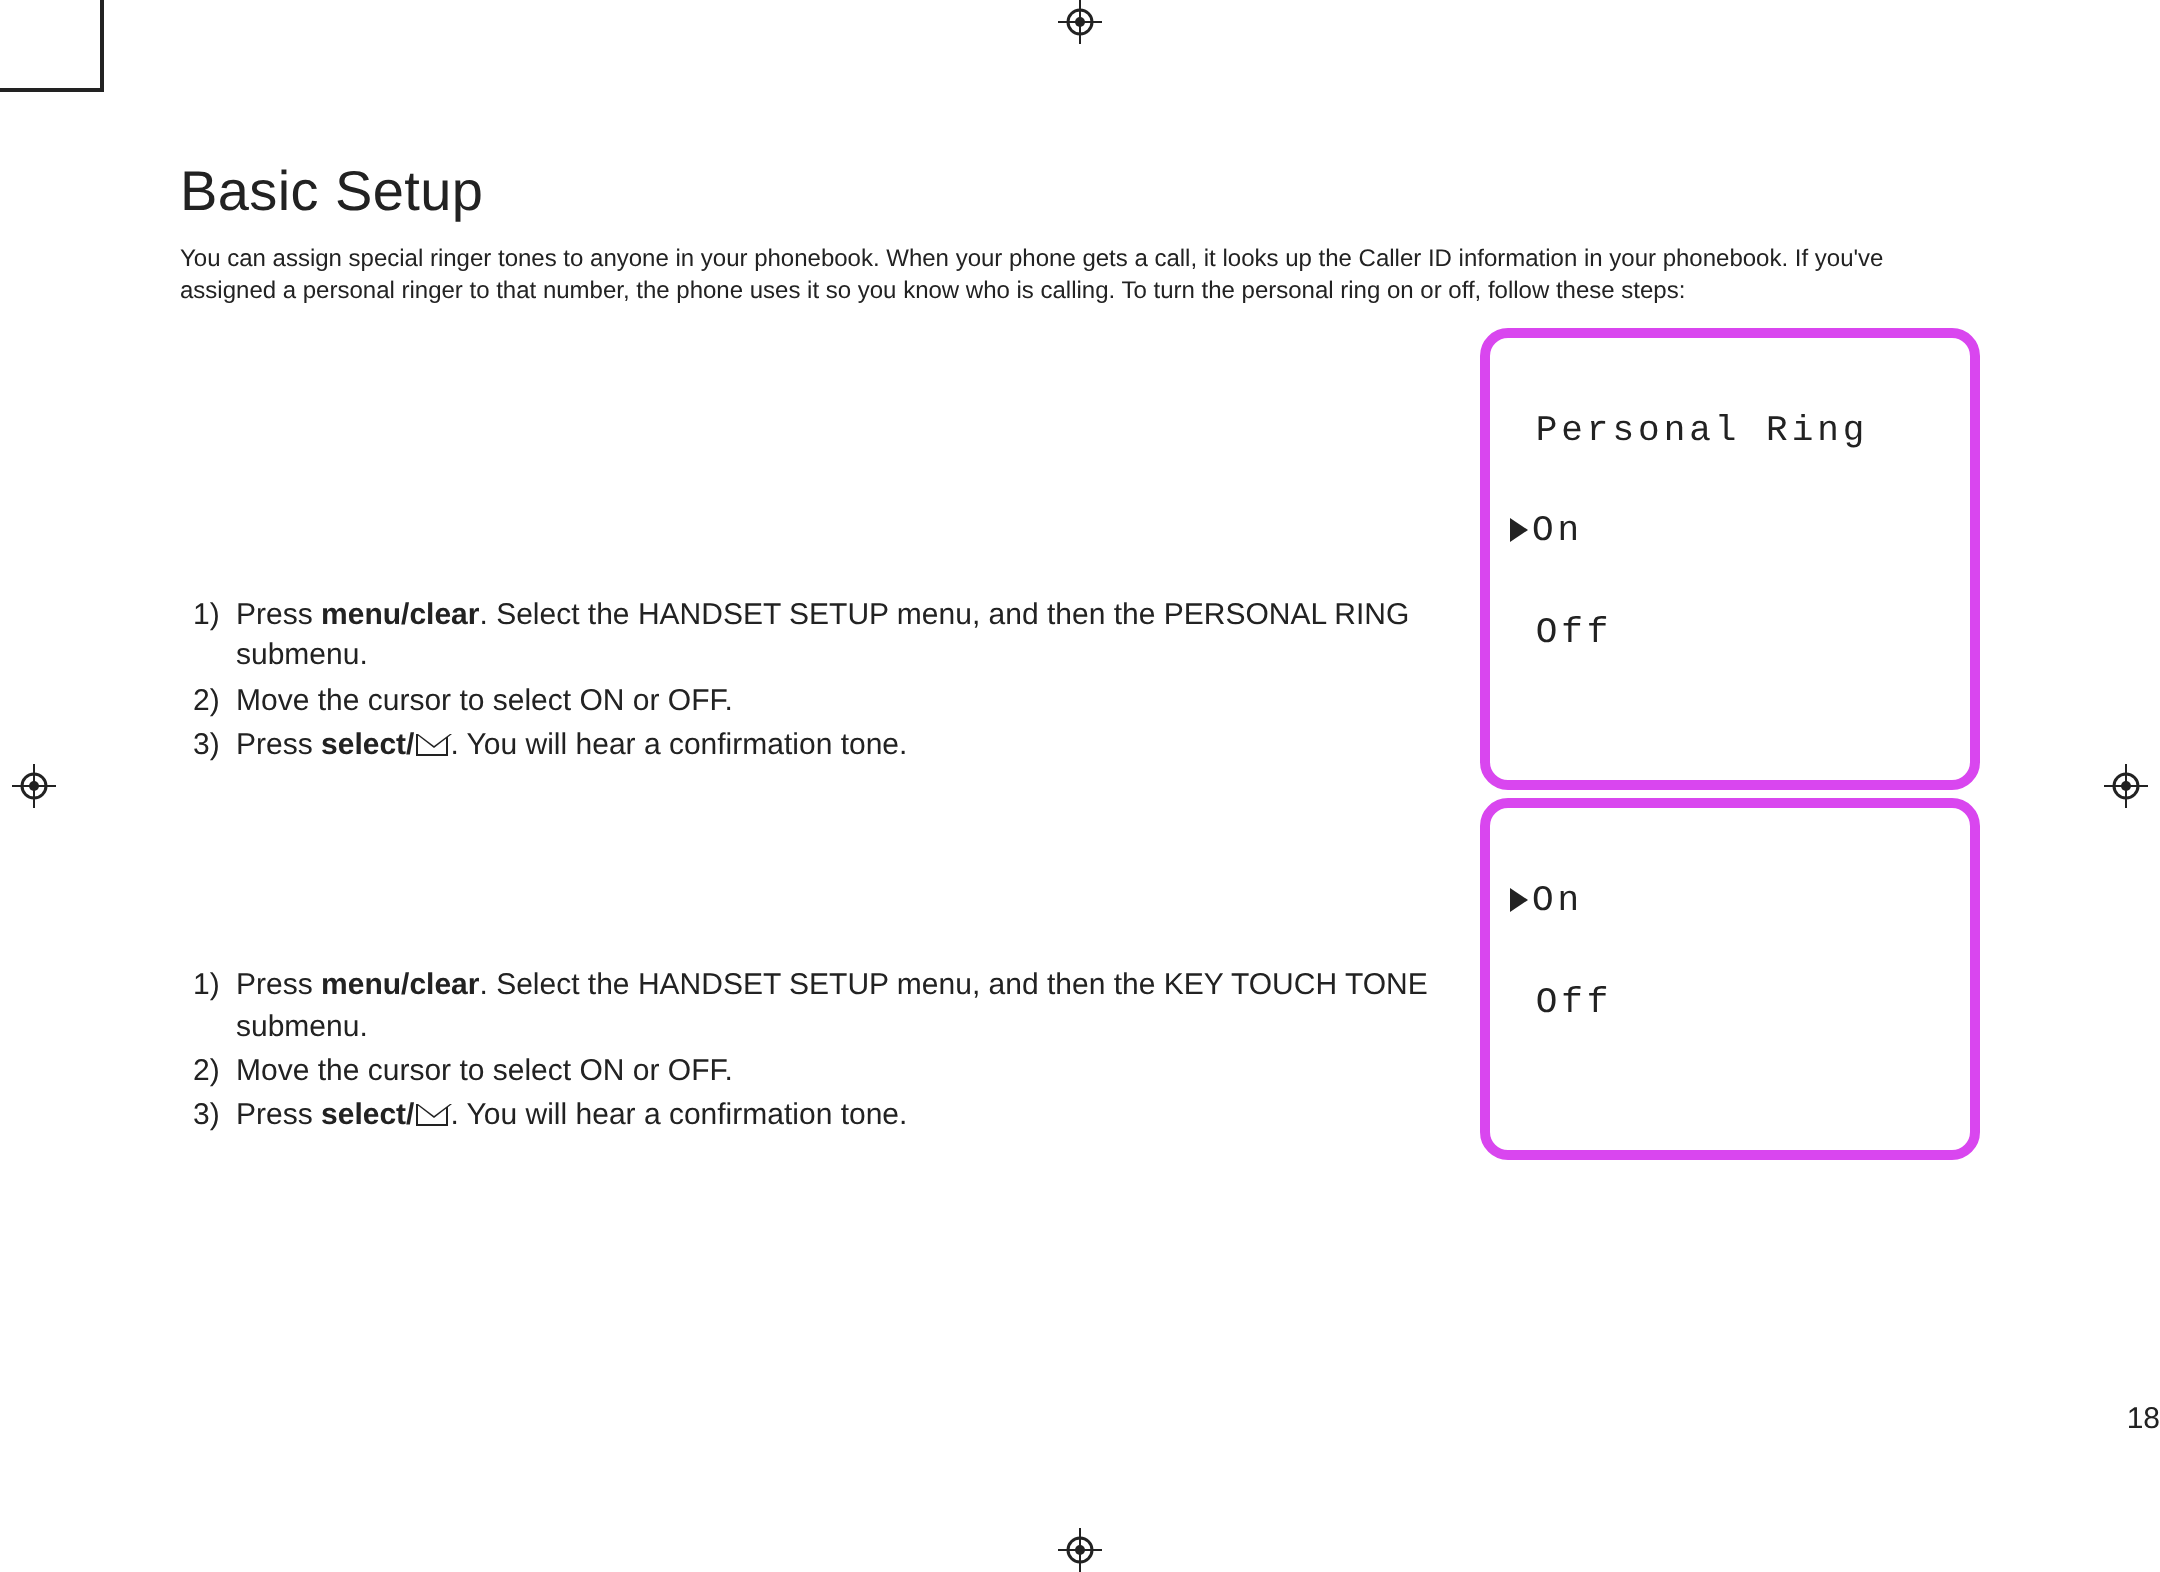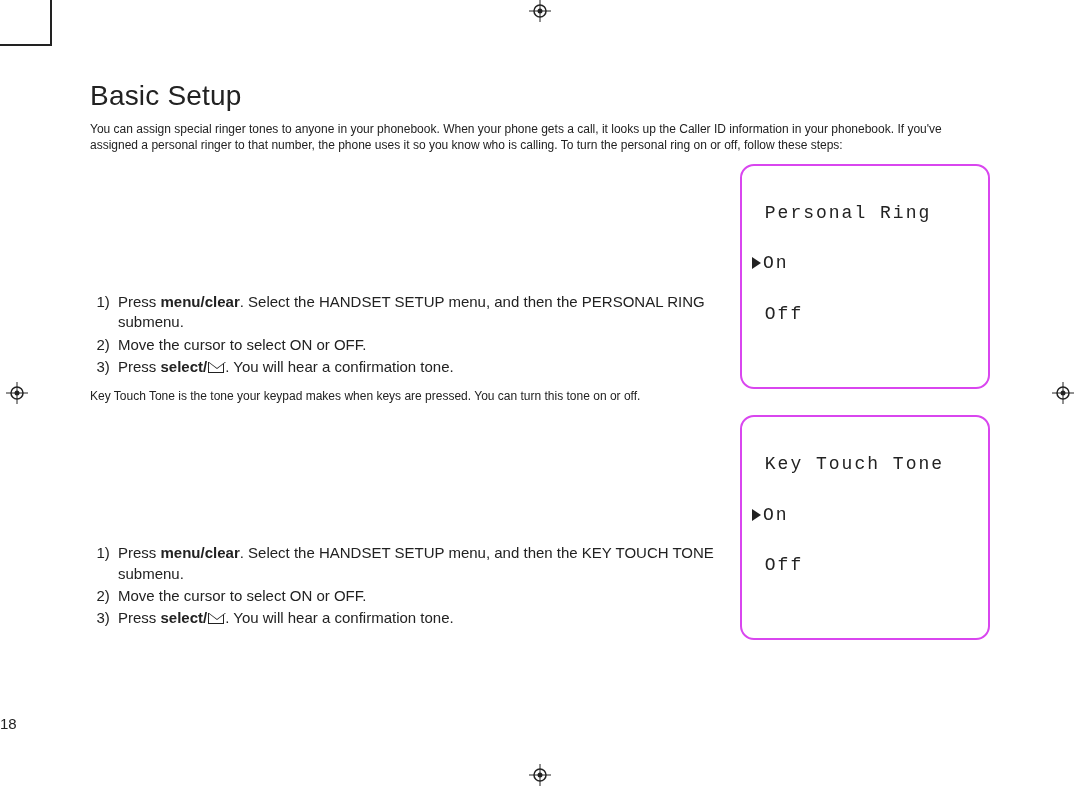--- a/index.html
+++ b/index.html
@@ -28,37 +28,37 @@
   }
   h1 { font-size: 28px; font-weight: normal; margin: 0 0 10px 0; letter-spacing: 0.2px; }
   h2 { font-size: 21px; font-weight: bold; margin: 10px 0 4px 0; }
   p  { font-size: 12px; line-height: 1.32; margin: 0 0 6px 0; }
   .section-row { display: flex; gap: 24px; align-items: flex-end; }
   ol.steps { margin: 0 0 10px 24px; padding: 0; font-size: 15px; line-height: 1.35; }
   ol.steps li { margin: 0 0 2px 0; padding-left: 4px; }
   ol.steps li::marker { content: counter(list-item) ") "; }
   .bold { font-weight: bold; }
   .lcd-box {
-    border: 2px solid #d946ef;
+    border: 5px solid #d946ef;
     border-radius: 14px;
     padding: 10px 14px 10px 10px;
     font-family: "Courier New", monospace;
     font-size: 18px;
     letter-spacing: 2px;
     line-height: 1.4;
     min-width: 250px;
     white-space: pre;
     margin-top: 4px;
   }
   .lcd-row { display: block; }
   .cursor { display: inline-block; width: 0; height: 0; border-top: 6px solid transparent; border-bottom: 6px solid transparent; border-left: 9px solid #222; margin-right: 2px; vertical-align: -1px; }
   .env-icon { display:inline-block; width:16px; height:11px; border:1.5px solid #222; position:relative; vertical-align:-1px; margin:0 1px; }
   .env-icon::before { content:""; position:absolute; left:-1px; top:-1px; width:0; height:0; border-left:9px solid transparent; border-right:9px solid transparent; border-top:7px solid #222; }
   .env-icon::after { content:""; position:absolute; left:0px; top:-1px; width:0; height:0; border-left:8px solid transparent; border-right:8px solid transparent; border-top:6px solid #fff; }
-  .page-number { position: absolute; left: 0; right: 0; bottom: 54px; text-align: left; font-size: 15px; }
+  .page-number { position: absolute; left: 0; right: 0; bottom: 68px; text-align: right; font-size: 15px; }
 </style>
 </head>
 <body>
 
 <div class="crop-mark-top-v"></div>
 <div class="crop-mark-top-h"></div>
 <div class="reg-mark reg-top">
   <svg viewBox="0 0 22 22">
       <circle cx="11" cy="11" r="6" fill="none" stroke="#222" stroke-width="1.5"></circle>
       <circle cx="11" cy="11" r="2.5" fill="#222"></circle>
@@ -106,33 +106,31 @@
         <span>Press </span><span class="bold"><span>select/</span><span class="env-icon"></span></span><span>. You will hear a confirmation tone.</span>
       </li>
     </ol>
     <div class="lcd-box">
 <span class="lcd-row"> <span>Personal Ring</span></span>
 <span class="lcd-row"><span class="cursor"></span><span>On</span></span>
 <span class="lcd-row"> <span>Off</span></span>
     </div>
   </div>
 
-  <p>Key Touch Tone is the tone your keypad makes when keys are pressed. You can turn this tone on or off.</p>
   <div class="section-row">
     <ol class="steps" style="flex:1;">
       <li>
         <span>Press </span><span class="bold">menu/clear</span><span>. Select the HANDSET SETUP menu, and then the KEY TOUCH TONE submenu.</span>
       </li>
       <li>Move the cursor to select ON or OFF.</li>
       <li>
         <span>Press </span><span class="bold"><span>select/</span><span class="env-icon"></span></span><span>. You will hear a confirmation tone.</span>
       </li>
     </ol>
     <div class="lcd-box">
-<span class="lcd-row"> <span>Key Touch Tone</span></span>
 <span class="lcd-row"><span class="cursor"></span><span>On</span></span>
 <span class="lcd-row"> <span>Off</span></span>
     </div>
   </div>
 
 </div>
 
 <div class="page-number">18</div>
 
 </body></html>

